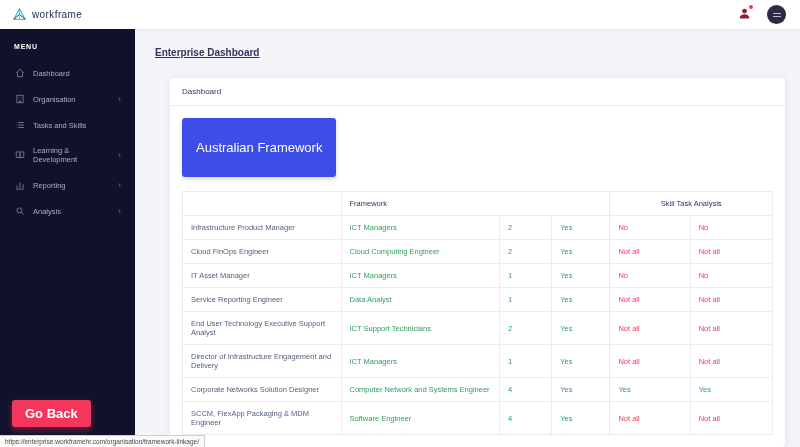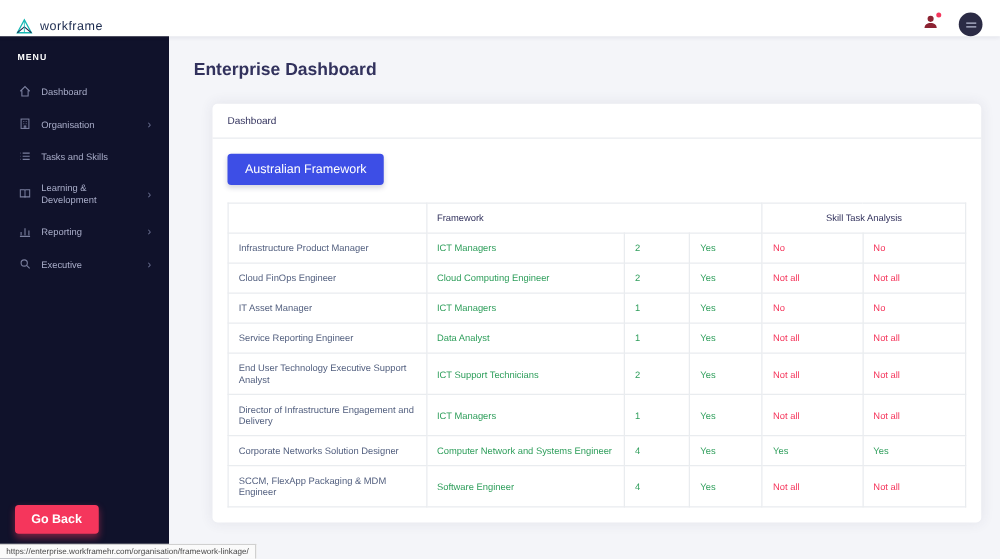--- a/index.html
+++ b/index.html
@@ -1,21 +1,21 @@
 <!DOCTYPE html>
 <html><head>
 <meta charset="utf-8">
 <style>
   * { margin:0; padding:0; box-sizing:border-box; }
   html,body { width:800px; height:447px; overflow:hidden; background:#f4f5f9;
               font-family:"Liberation Sans", sans-serif; }
 
   
   .topbar { position:fixed; top:0; left:0; right:0; height:29px; background:#fff;
-            display:flex; align-items:flex-end; justify-content:space-between;
+            display:flex; align-items:center; justify-content:space-between;
             padding:0 14px 0 12px; z-index:20; box-shadow:0 1px 3px rgba(50,50,93,.08); }
   .logo { display:flex; align-items:center; gap:5px; cursor:pointer; }
   .logo-text { font-size:10px; color:#1b2a4e; letter-spacing:.4px; }
   .topbar-right { display:flex; align-items:center; gap:16px; }
   .user-wrap { position:relative; cursor:pointer; }
   .user-dot { position:absolute; top:-1px; right:-2px; width:4px; height:4px;
               border-radius:50%; background:#f5365c; }
   .menu-circle { width:19px; height:19px; border-radius:50%; background:#2b2b45;
                  display:flex; flex-direction:column; align-items:center; justify-content:center;
                  gap:2px; cursor:pointer; }
@@ -25,33 +25,33 @@
   .sidebar { position:fixed; top:29px; left:0; bottom:0; width:135px;
              background:#10122b; z-index:15; }
   .menu-label { padding:14px 14px 10px; font-size:7px; font-weight:bold; color:#ffffff;
                 letter-spacing:.8px; }
   .nav-item { display:flex; align-items:center; gap:8px; padding:8px 14px;
               font-size:7.5px; color:#a9adc9; cursor:pointer; }
   .nav-item .icon { width:11px; display:flex; justify-content:center; color:#6d7294; }
   .nav-item .label { flex:1; }
   .nav-item .chev { font-size:9px; color:#6d7294; line-height:1; }
   .goback { position:absolute; bottom:20px; left:12px; background:#f5365c; color:#fff;
-            font-size:10px; font-weight:bold; padding:6px 13px; border:none;
+            font-size:13px; font-weight:bold; padding:6px 13px; border:none;
             border-radius:3px; cursor:pointer; box-shadow:0 3px 6px rgba(245,54,92,.45); }
 
   
   .main { position:absolute; top:29px; left:135px; right:0; bottom:0; padding:14px 0 0 20px; }
-  .page-title { font-size:14px; font-weight:bold; color:#32325d; margin:4px 0 20px; }
+  .page-title { font-size:10px; font-weight:bold; color:#32325d; margin:4px 0 20px;text-decoration:underline; }
   .card { background:#fff; border-radius:4px; margin:0 15px 0 15px;
           box-shadow:0 0 10px rgba(50,50,93,.09); }
   .card-header { padding:9px 12px; border-bottom:1px solid #e9ecef;
                  font-size:8px; color:#32325d; }
   .card-body { padding:12px; }
   .btn-row { display:flex; gap:10px; margin-bottom:14px; }
-  .btn { border:none; color:#fff; font-size:10px; padding:7px 14px; border-radius:3px;
+  .btn { border:none; color:#fff; font-size:13px; padding:22px 14px; border-radius:3px;
          cursor:pointer; box-shadow:0 2px 4px rgba(50,50,93,.2); }
   .btn-australian { background:#3d4ee6; }
   .btn-european { background:#f3409a; }
 
   
   table { width:100%; border-collapse:collapse; table-layout:fixed; }
   th, td { border:1px solid #e9ecef; font-size:7.5px; padding:7px 8px; text-align:left;
            vertical-align:middle; word-wrap:break-word; }
   thead th { color:#32325d; font-weight:normal; background:#fff; }
   th.group-framework { text-align:left; }
@@ -147,21 +147,21 @@
     <span class="chev">›</span>
   </div>
 
   <div class="nav-item">
     <span class="icon">
       <svg width="10" height="10" viewBox="0 0 16 16" fill="none" stroke="#7a7f9e" stroke-width="1.4">
         <circle cx="7" cy="7" r="4"></circle>
           <path d="M10 10l4 4"></path>
       </svg>
     </span>
-    <span class="label">Executive</span>
+    <span class="label">Analysis</span>
     <span class="chev">›</span>
   </div>
 
   <button class="goback">Go Back</button>
 </nav>
 
 <main class="main">
   <h1 class="page-title">Enterprise Dashboard</h1>
 
   <section class="card">

